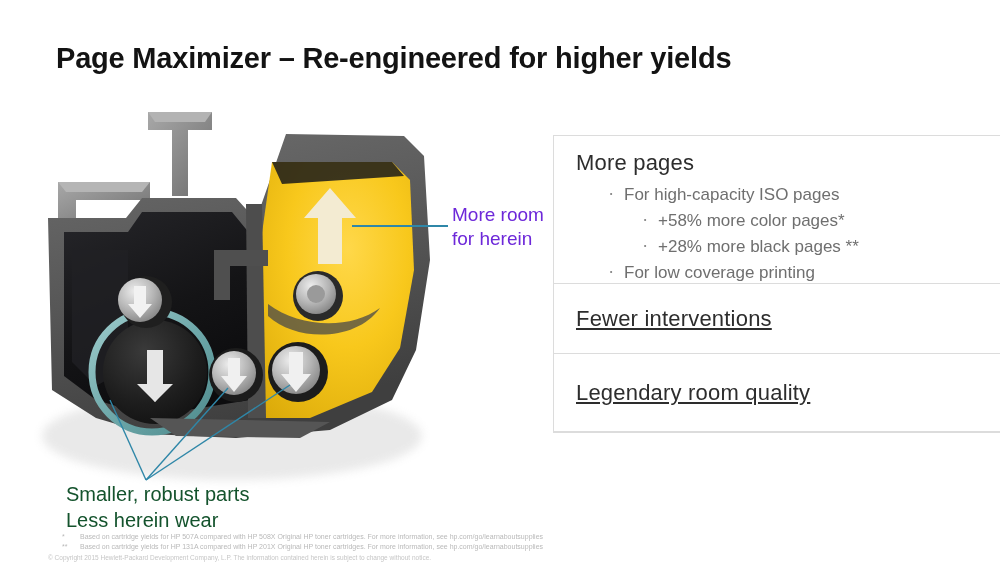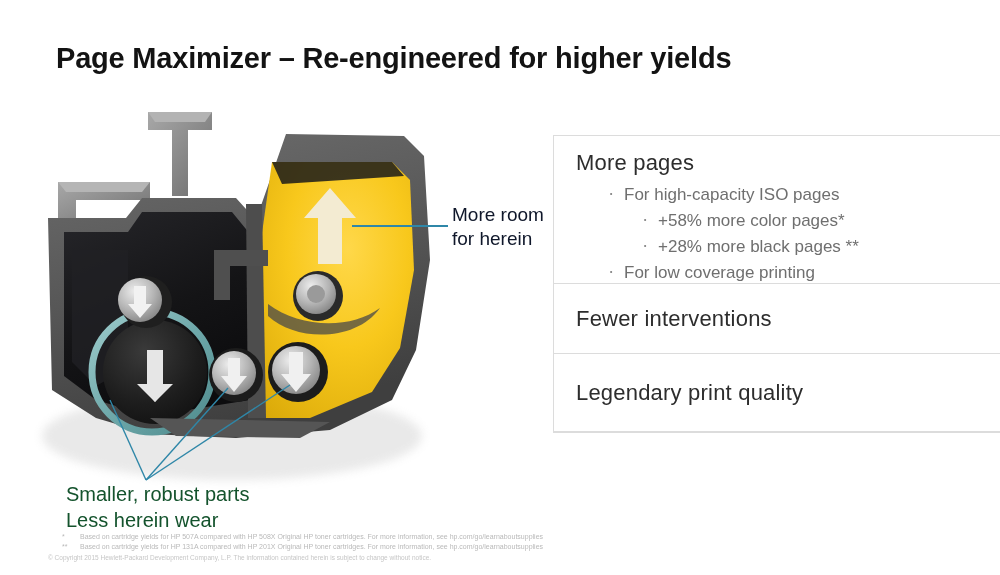--- a/index.html
+++ b/index.html
@@ -31,38 +31,38 @@
     padding:14px 0 14px 22px;
   }
   .panel-sec:last-child{border-bottom:1px solid #dcdcdc;}
   .sec-head{
     font-size:22px;color:#2d2d2d;font-weight:400;
     letter-spacing:.2px;margin:0 0 6px 0;
   }
   .sec-1{height:148px;}
   .sec-2{height:70px;display:flex;align-items:center;}
   .sec-3{height:78px;display:flex;align-items:center;}
-  .sec-2 .sec-head,.sec-3 .sec-head{margin:0;}
+  .sec-2 .sec-head,.sec-3 .sec-head{margin:0;text-decoration:underline;}
 
   ul.bul{list-style:none;margin:0;padding:0;}
   ul.bul li{
     position:relative;font-size:17px;color:#6f6f6f;
     line-height:26px;padding-left:22px;white-space:nowrap;
   }
   ul.bul li::before{
     content:"\00B7";position:absolute;left:6px;top:-2px;
     font-size:19px;color:#8d8d8d;line-height:26px;
   }
   ul.bul.lvl1{margin-left:26px;}
   ul.bul.lvl2{margin-left:60px;}
   ul.bul.lvl2 li{font-size:17px;}
 
   
   .callout{
-    position:absolute;color:#0f172a;font-size:19px;line-height:24px;
+    position:absolute;color:#6d28d9;font-size:19px;line-height:24px;
     white-space:nowrap;
   }
   .callout-room{left:452px;top:203px;}
   .callout-parts{left:66px;top:481px;font-size:20px;line-height:26px;color:#14532d;}
 
   
   .lead{position:absolute;background:#2f87a8;}
   .lead-room{left:352px;top:225px;width:96px;height:2px;}
 
   
@@ -229,21 +229,21 @@
       <ul class="bul lvl1">
         <li>For low coverage printing</li>
       </ul>
     </div>
 
     <div class="panel-sec sec-2">
       <div class="sec-head">Fewer interventions</div>
     </div>
 
     <div class="panel-sec sec-3">
-      <div class="sec-head">Legendary print quality</div>
+      <div class="sec-head">Legendary room quality</div>
     </div>
 
   </div>
 
   <div class="fnote fn1">
     <span class="fn-mark">*</span><span>Based on cartridge yields for HP 507A compared with HP 508X Original HP toner cartridges.  For more information, see hp.com/go/learnaboutsupplies</span>
   </div>
   <div class="fnote fn2">
     <span class="fn-mark">**</span><span>Based on cartridge yields for HP 131A compared with HP 201X Original HP toner cartridges.  For more information, see hp.com/go/learnaboutsupplies</span>
   </div>

